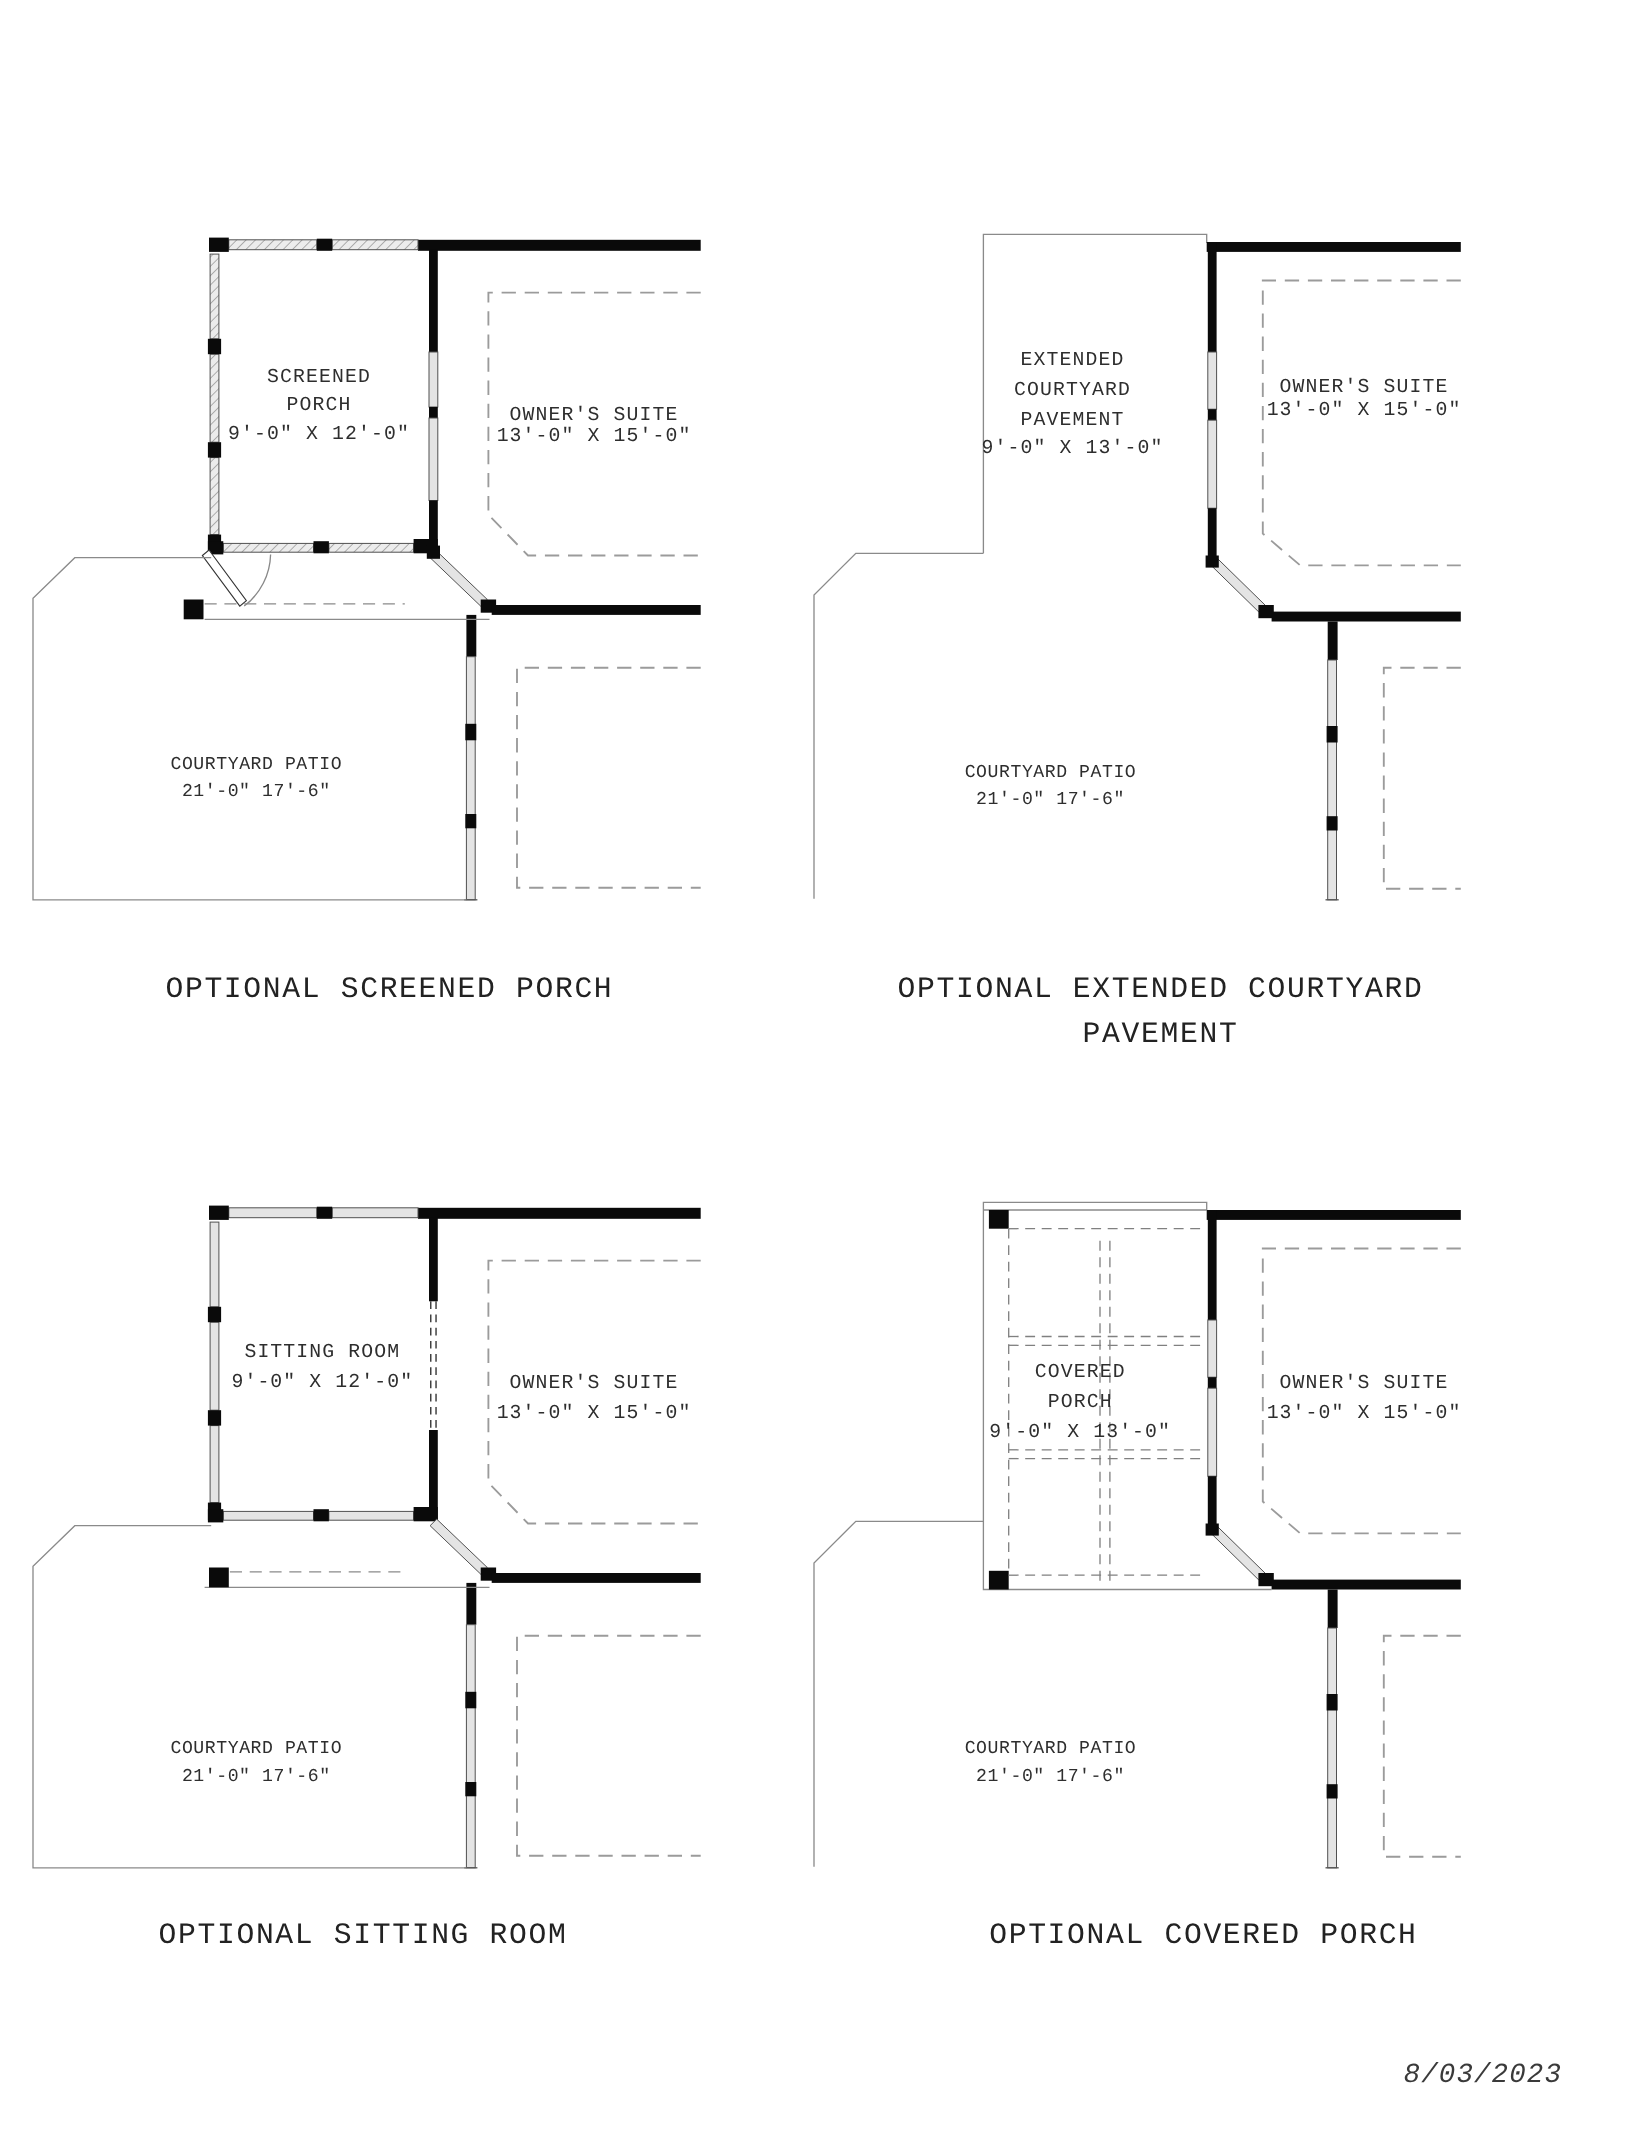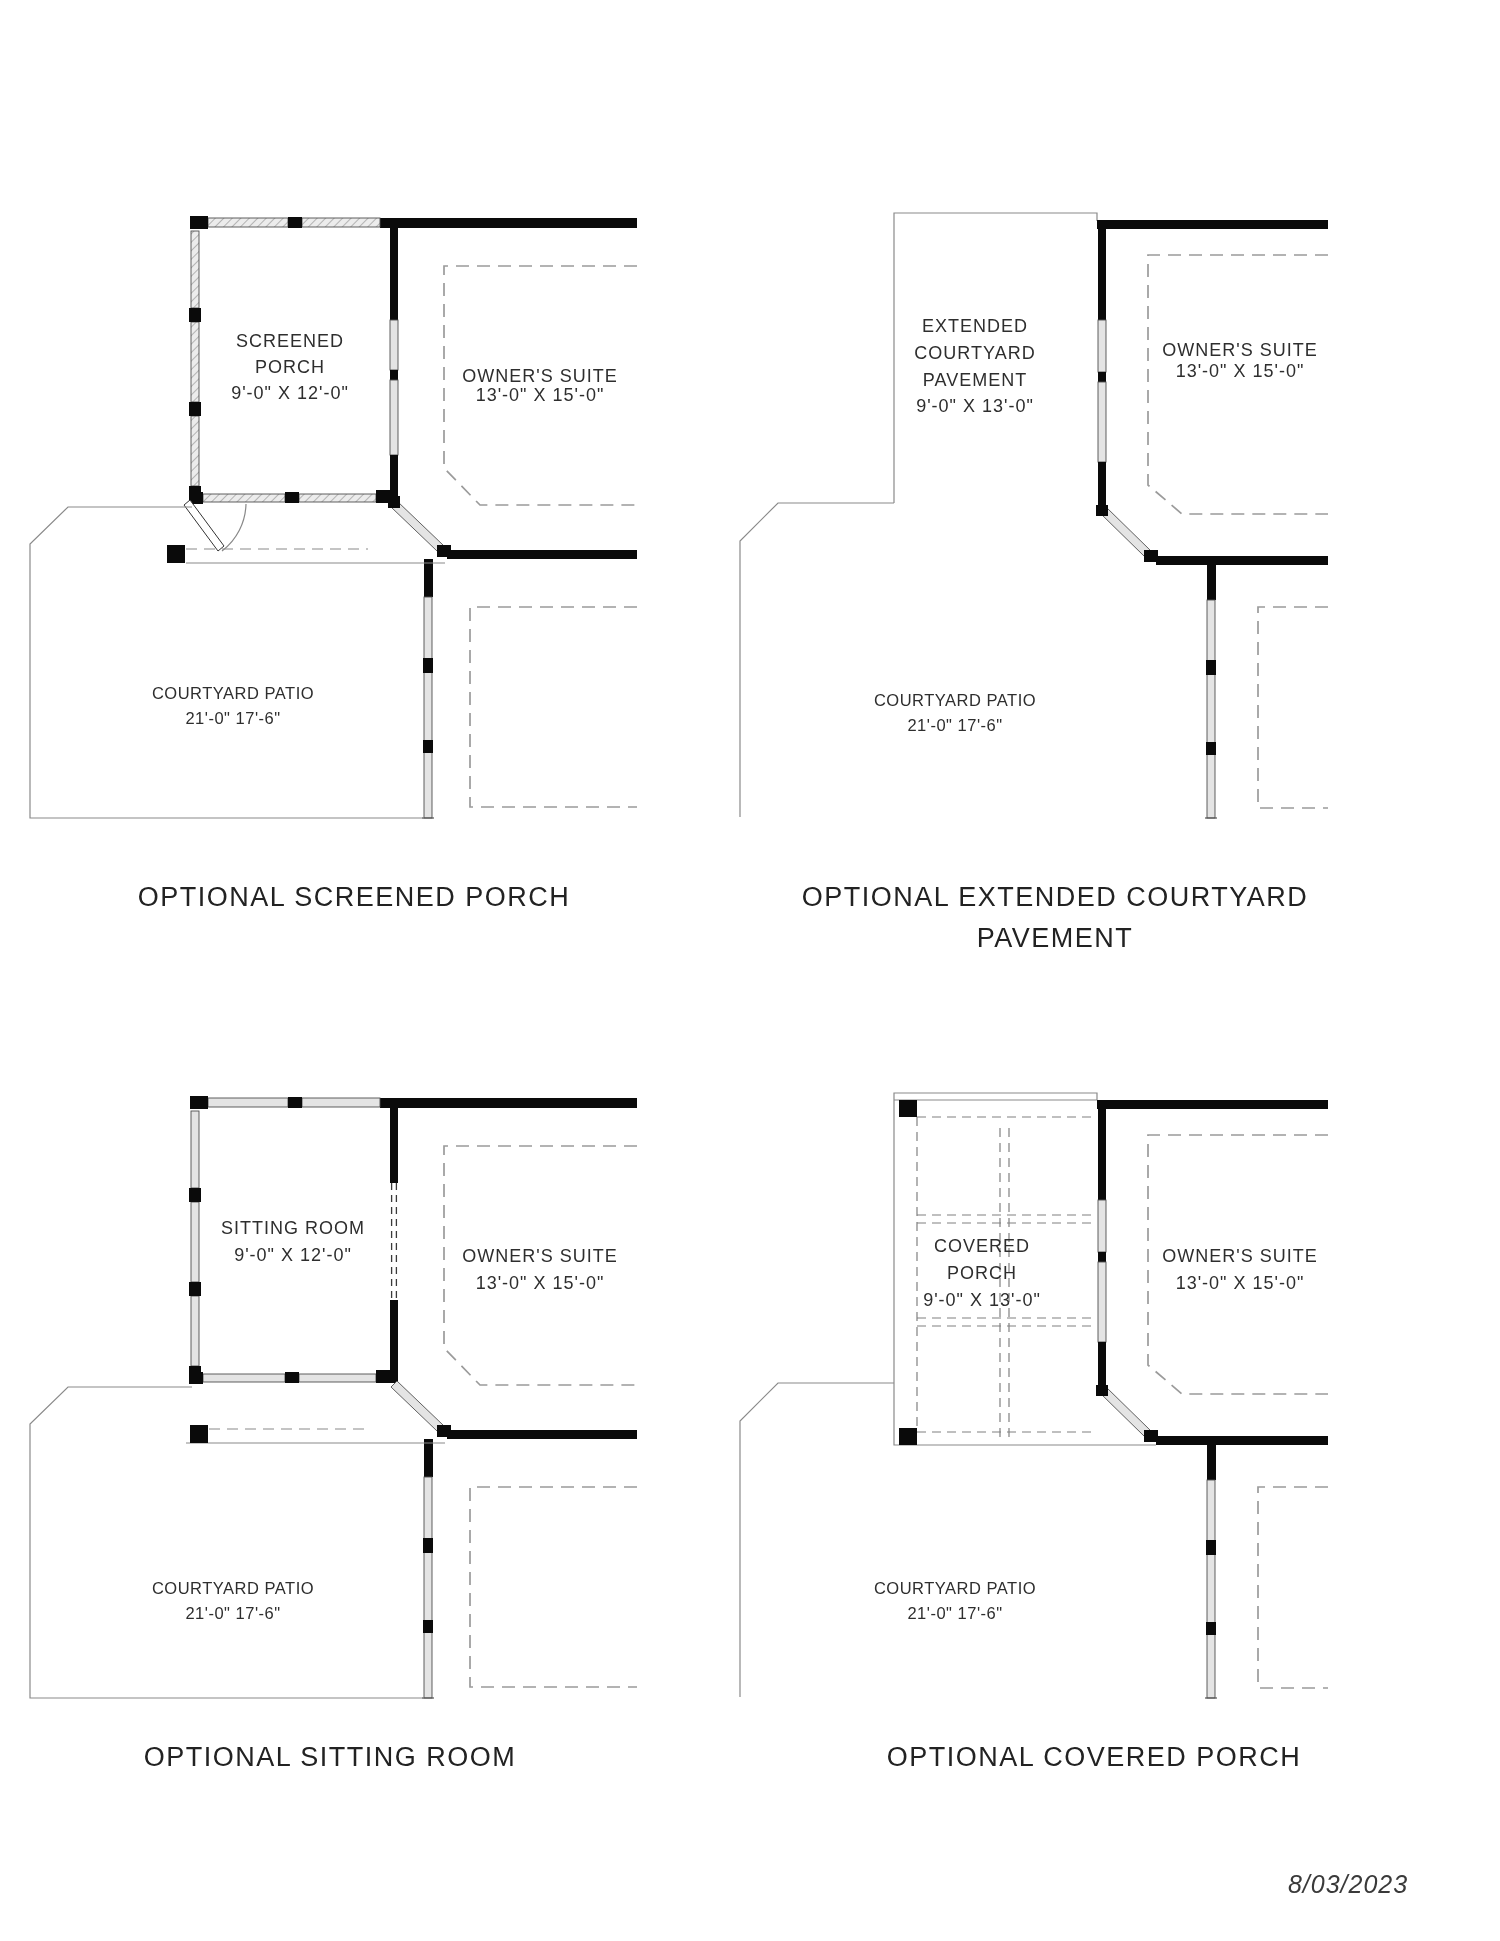--- a/index.html
+++ b/index.html
@@ -1,17 +1,17 @@
 <!DOCTYPE html>
 <html><head>
 <meta charset="utf-8">
 <style>
   html,body{margin:0;padding:0;background:#ffffff;}
   .page{width:1500px;height:1941px;background:#a16207;position:relative;margin:0 auto;
-        font-family:Liberation Sans, sans-serif;}
+        font-family:Liberation Mono, monospace;}
   svg{display:block;}
   .wall{fill:#0a0a0a;stroke:none;}
   .win{fill:#e4e4e4;stroke:#4f4f4f;stroke-width:0.9;}
   .screen{fill:url(#hatch);stroke:#4f4f4f;stroke-width:0.9;}
   .thin{fill:none;stroke:#8a8a8a;stroke-width:1.2;}
   .cap{stroke:#555;stroke-width:1.2;}
   .dash-room{fill:none;stroke:#9b9b9b;stroke-width:1.7;stroke-dasharray:13 8;}
   .dash-thin{fill:none;stroke:#8a8a8a;stroke-width:1.2;stroke-dasharray:11 7;}
   .dash-open{fill:none;stroke:#3a3a3a;stroke-width:1.3;stroke-dasharray:7 5;}
   .dash-grid{fill:none;stroke:#808080;stroke-width:1.2;stroke-dasharray:9 6;}

